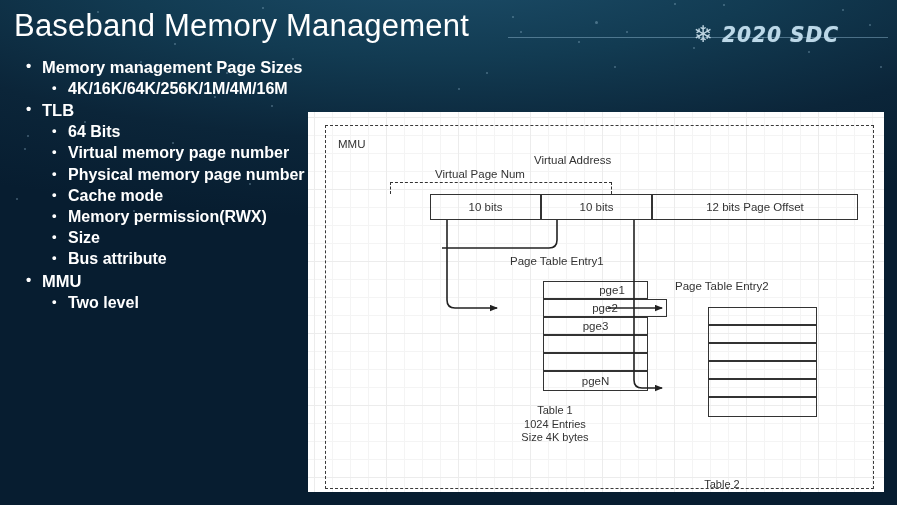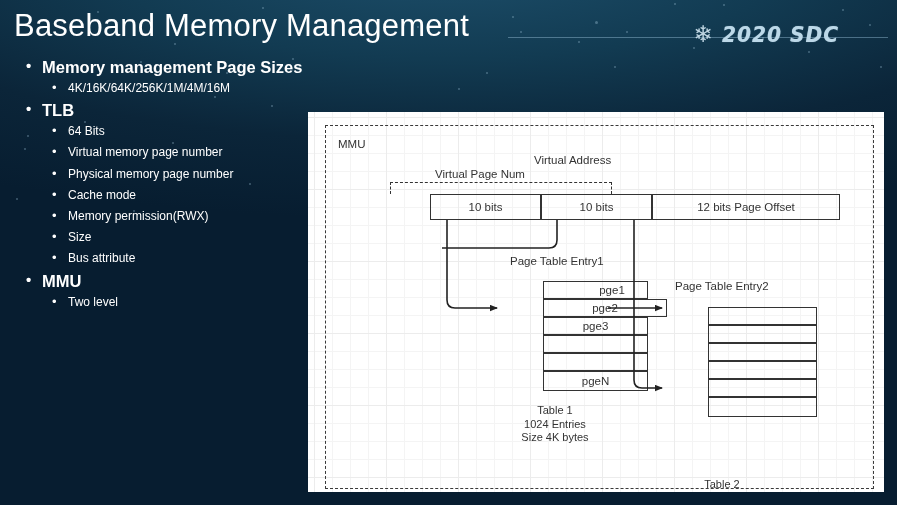--- a/index.html
+++ b/index.html
@@ -101,22 +101,22 @@
     position: absolute;
     left: 6px;
     top: -1px;
     font-size: 15px;
     color: #ffffff;
   }
   .b2 {
     position: relative;
     padding-left: 24px;
     margin-left: 24px;
-    font-size: 12px;
-    font-weight: normal;
+    font-size: 16px;
+    font-weight: bold;
     line-height: 21.2px;
   }
   .b2::before {
     content: "•";
     position: absolute;
     left: 8px;
     top: -1px;
     font-size: 13px;
     color: #ffffff;
   }
@@ -277,21 +277,21 @@
 
     <div class="mmu-border"></div>
     <div class="mmu-label">MMU</div>
 
     <div class="dtext" style="left:226px;top:42px;">Virtual Address</div>
     <div class="dtext" style="left:127px;top:56px;">Virtual Page Num</div>
     <div class="va-bracket"></div>
 
     <div class="dbox" style="left:82px;top:82px;width:111px;height:26px;">10 bits</div>
     <div class="dbox" style="left:193px;top:82px;width:111px;height:26px;">10 bits</div>
-    <div class="dbox" style="left:304px;top:82px;width:188px;height:26px;">12 bits Page Offset</div>
+    <div class="dbox" style="left:304px;top:82px;width:206px;height:26px;">12 bits Page Offset</div>
 
     <div class="dtext" style="left:202px;top:143px;">Page Table Entry1</div>
     <div class="dbox" style="left:195px;top:169px;width:105px;height:18px;padding-left:33px;">pge1</div>
     <div class="dbox" style="left:195px;top:187px;width:124px;height:18px;">pge2</div>
     <div class="dbox" style="left:195px;top:205px;width:105px;height:18px;">pge3</div>
     <div class="dbox" style="left:195px;top:223px;width:105px;height:18px;"></div>
     <div class="dbox" style="left:195px;top:241px;width:105px;height:18px;"></div>
     <div class="dbox" style="left:195px;top:259px;width:105px;height:20px;">pgeN</div>
     <div class="caption" style="left:182px;top:292px;width:130px;">Table 1
 1024 Entries

